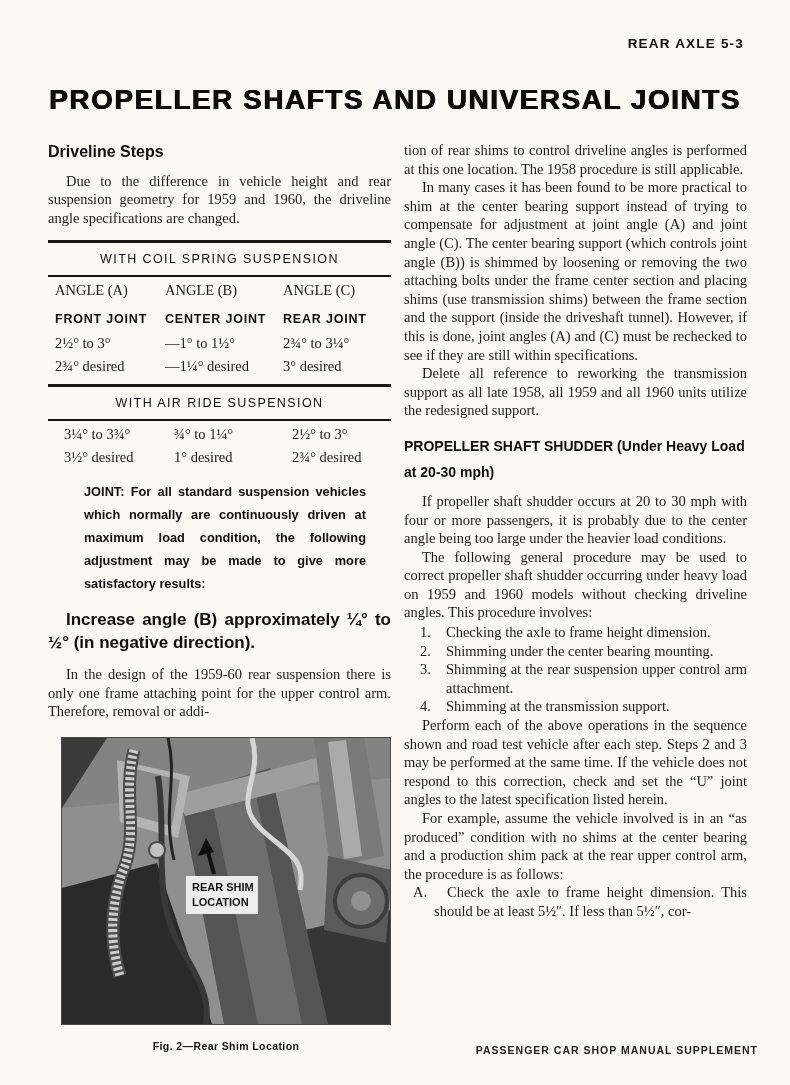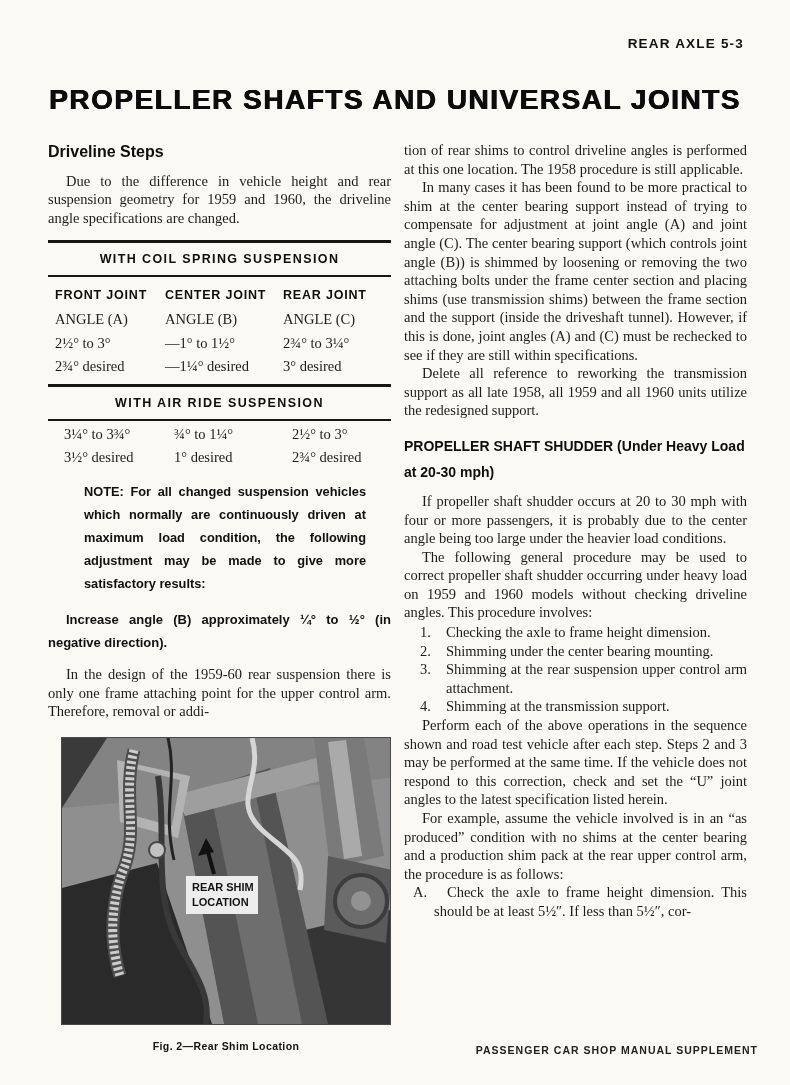--- a/index.html
+++ b/index.html
@@ -29,41 +29,41 @@
   .indent { text-indent:18px; }
   .sec-head {
     font-family:"Liberation Sans", sans-serif; font-weight:bold;
     font-size:16px; margin:2px 0 10px 0; text-align:left; color:#0e0e0e;
   }
   
   .spec-table { margin-top:13px; }
   .rule-thick { border:0; border-top:3px solid #161616; margin:0; }
   .rule-thin  { border:0; border-top:2px solid #161616; margin:0; }
   .tbl-title {
-    font-family:"Liberation Sans", sans-serif; font-weight:bold;
+    font-family:"Liberation Sans", sans-serif; font-weight:normal;
     font-size:12.5px; letter-spacing:1.4px; text-align:center;
     padding:7px 0 6px 0; color:#0e0e0e;
   }
   .tbl-grid { display:grid; grid-template-columns:110px 118px 1fr; padding-left:7px; }
   .tbl-colhead {
     font-family:"Liberation Sans", sans-serif; font-weight:bold;
     font-size:12.5px; letter-spacing:0.8px; padding:9px 0 1px 0; color:#0e0e0e;
   }
   .tbl-cell { font-size:14.5px; padding:4.2px 0 1px 0; text-align:left; }
   .tbl-pad-bottom { padding-bottom:8px; }
   .air-grid { display:grid; grid-template-columns:110px 118px 1fr; padding-left:16px; }
   
   .note-block {
     margin:12px 0 0 36px; width:282px;
     font-family:"Liberation Sans", sans-serif; font-weight:bold;
     font-size:12.8px; line-height:23px; text-align:justify; color:#101010;
   }
   .note-emphasis {
     margin-top:13px; font-family:"Liberation Sans", sans-serif; font-weight:bold;
-    font-size:13px; line-height:23px; text-indent:18px; text-align:justify; color:#101010;
+    font-size:17px; line-height:23px; text-indent:18px; text-align:justify; color:#101010;
   }
   .body-para { margin-top:11px; }
   
   .figure-wrap { margin:17px 0 0 14px; width:328px; }
   .figure-photo { display:block; width:328px; height:286px; outline:1px solid #4a4a4a; }
   .figure-caption {
     margin-top:13px; text-align:center;
     font-family:"Liberation Sans", sans-serif; font-weight:bold;
     font-size:10.5px; letter-spacing:0.4px; color:#121212;
   }
@@ -95,28 +95,28 @@
   <div class="col col-left">
 
     <div class="sec-head">Driveline Steps</div>
     <p class="indent">Due to the difference in vehicle height and rear suspension geometry for 1959 and 1960, the driveline angle specifications are changed.</p>
 
     <div class="spec-table">
       <hr class="rule-thick">
       <div class="tbl-title">WITH COIL SPRING SUSPENSION</div>
       <hr class="rule-thin">
       <div class="tbl-grid">
+        <div class="tbl-cell">ANGLE (A)</div>
+        <div class="tbl-cell">ANGLE (B)</div>
+        <div class="tbl-cell">ANGLE (C)</div>
+      </div>
+      <div class="tbl-grid">
         <div class="tbl-colhead">FRONT JOINT</div>
         <div class="tbl-colhead">CENTER JOINT</div>
         <div class="tbl-colhead">REAR JOINT</div>
-      </div>
-      <div class="tbl-grid">
-        <div class="tbl-cell">ANGLE (A)</div>
-        <div class="tbl-cell">ANGLE (B)</div>
-        <div class="tbl-cell">ANGLE (C)</div>
       </div>
       <div class="tbl-grid">
         <div class="tbl-cell">2½° to 3°</div>
         <div class="tbl-cell">—1° to 1½°</div>
         <div class="tbl-cell">2¾° to 3¼°</div>
       </div>
       <div class="tbl-grid">
         <div class="tbl-cell tbl-pad-bottom">2¾° desired</div>
         <div class="tbl-cell tbl-pad-bottom">—1¼° desired</div>
         <div class="tbl-cell tbl-pad-bottom">3° desired</div>
@@ -132,21 +132,21 @@
         <div class="tbl-cell">¾° to 1¼°</div>
         <div class="tbl-cell">2½° to 3°</div>
       </div>
       <div class="air-grid">
         <div class="tbl-cell">3½° desired</div>
         <div class="tbl-cell">1° desired</div>
         <div class="tbl-cell">2¾° desired</div>
       </div>
     </div>
 
-    <p class="note-block">NOTE: For all changed suspension vehicles which normally are continuously driven at maximum load condition, the following adjustment may be made to give more satisfactory results:</p>
+    <p class="note-block">JOINT: For all standard suspension vehicles which normally are continuously driven at maximum load condition, the following adjustment may be made to give more satisfactory results:</p>
     <p class="note-emphasis">Increase angle (B) approximately ¼° to ½° (in negative direction).</p>
     <p class="body-para indent">In the design of the 1959-60 rear suspension there is only one frame attaching point for the upper control arm. Therefore, removal or addi-</p>
 
     <div class="figure-wrap">
       <svg class="figure-photo" viewBox="0 0 328 286" preserveAspectRatio="none" xmlns="http://www.w3.org/2000/svg">
         <rect x="0" y="0" width="328" height="286" fill="#8f8f8f"></rect>
         <polygon points="0,0 328,0 328,40 0,70" fill="#7c7c7c" opacity="0.6"></polygon>
         <polygon points="0,150 95,125 150,286 0,286" fill="#2a2a2a"></polygon>
         <polygon points="0,0 45,0 0,70" fill="#3a3a3a"></polygon>
         <polygon points="230,195 328,172 328,286 205,286" fill="#353535"></polygon>

